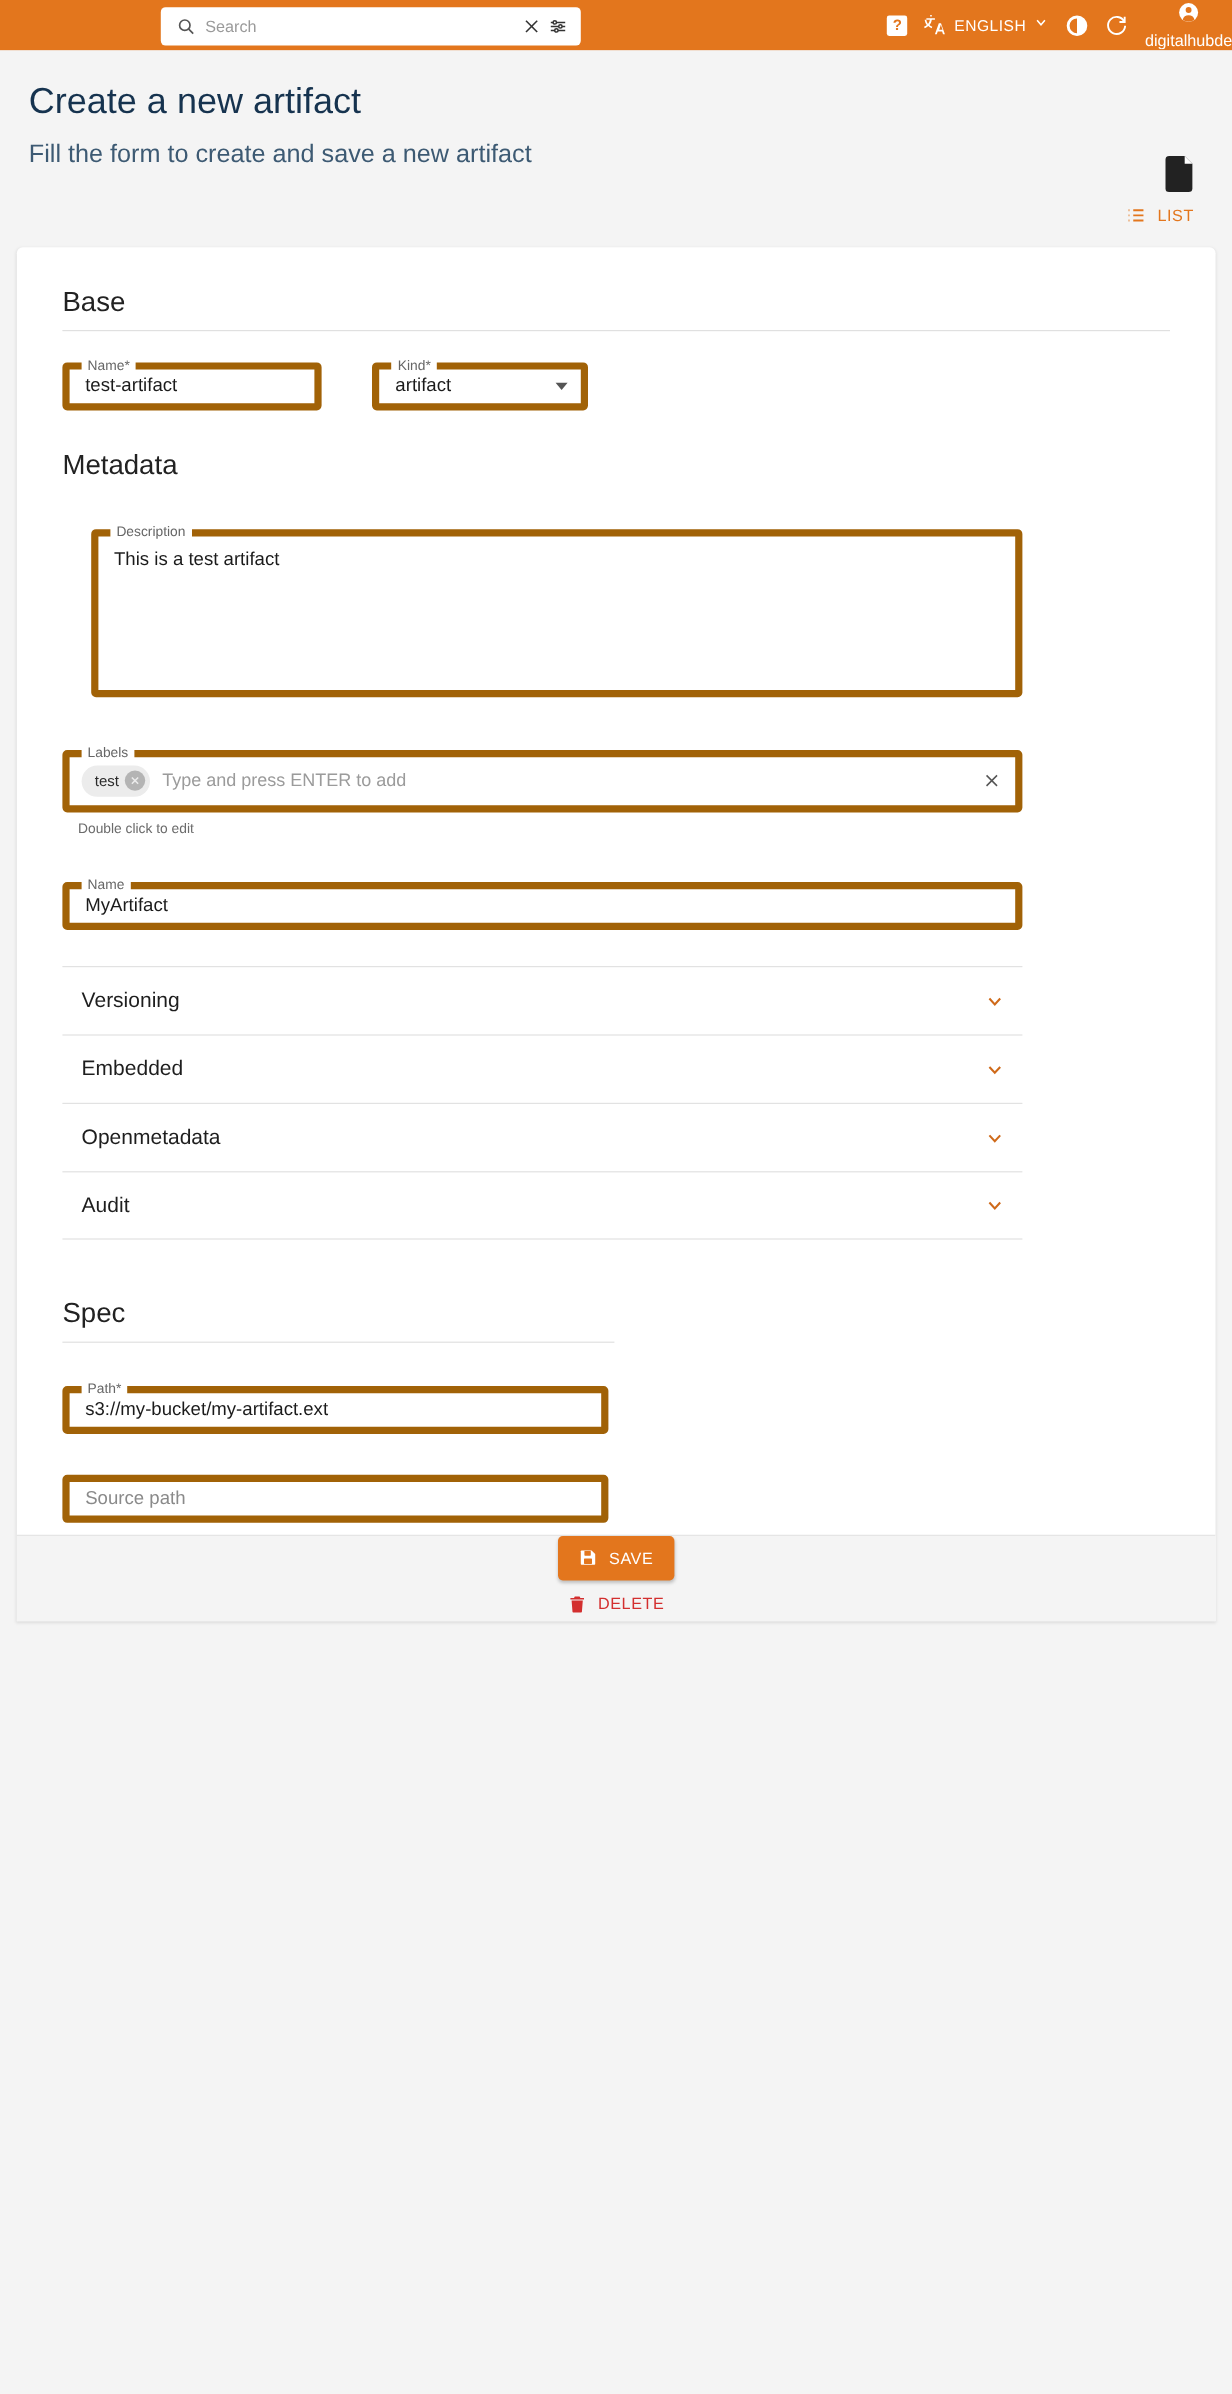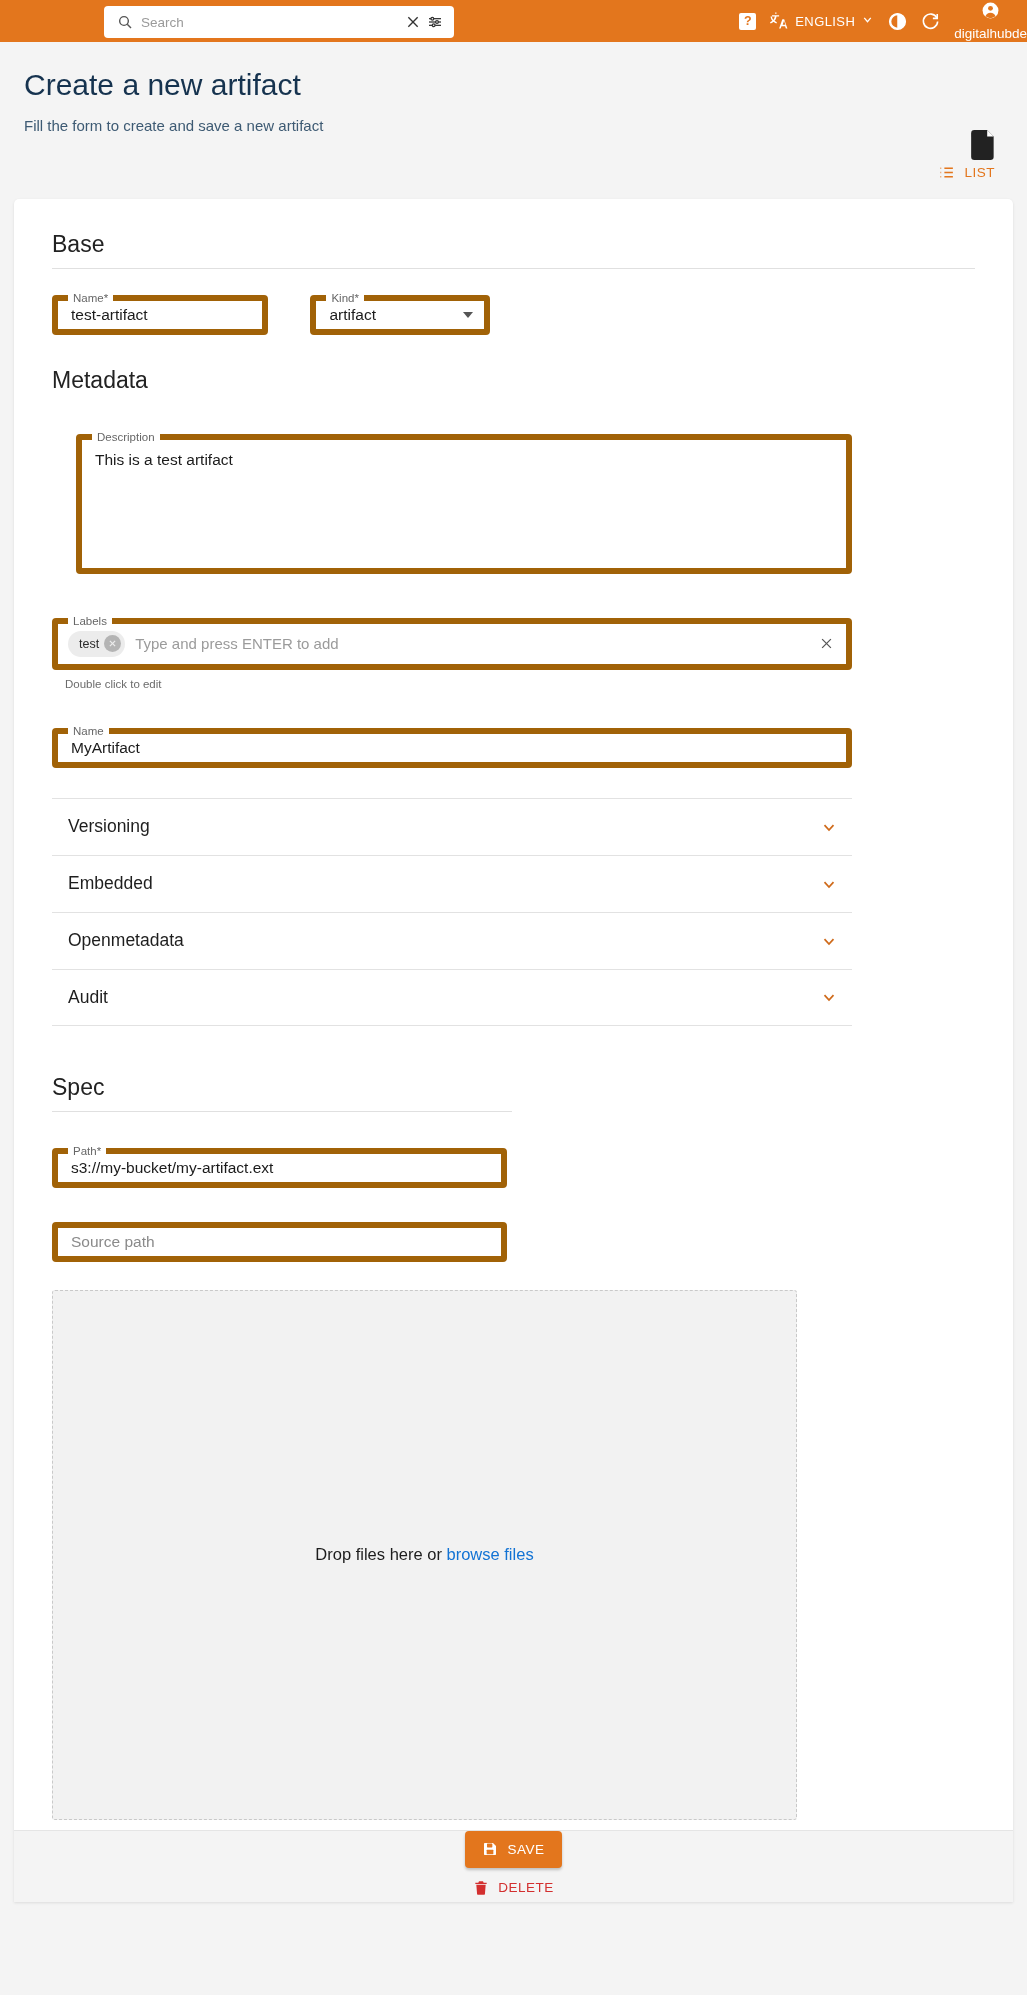--- a/index.html
+++ b/index.html
@@ -16,21 +16,21 @@
   .appbar {
     height: 42px;
     background: #e3761d;
     display: flex;
     align-items: center;
     position: relative;
     overflow: hidden;
   }
   .search-wrap {
     position: absolute;
-    left: 104px;
+    left: 134px;
     top: 6px;
     width: 350px;
     height: 30px;
     background: #ffffff;
     border-radius: 4px;
     display: flex;
     align-items: center;
     padding: 16px 9px;
   }
   .search-input {
@@ -89,21 +89,21 @@
     position: relative;
   }
   .page-title {
     font-size: 30px;
     color: #16334f;
     font-weight: normal;
     margin: 0;
     line-height: 1.15;
   }
   .page-subtitle {
-    font-size: 15px;
+    font-size: 21px;
     color: #3d5a73;
     margin: 14px 0 0 0;
   }
   .header-doc-icon {
     position: absolute;
     right: 30px;
     top: 88px;
     width: 26px; height: 30px;
     cursor: pointer;
   }
@@ -554,26 +554,20 @@
         <div class="field-value">s3://my-bucket/my-artifact.ext</div>
       </div>
     </div>
 
     <div class="field field-source">
       <div class="outline">
         <div class="field-value placeholder">Source path</div>
       </div>
     </div>
 
-    <div class="dropzone">
-      <div class="dz-text">
-        <span>Drop files here or</span>
-        <span class="dz-link">browse files</span>
-      </div>
-    </div>
 
   </div>
 
   <div class="actions">
     <button class="btn-save">
       <span>
         <svg class="ic16" viewBox="0 0 24 24" fill="#fff">
           <path d="M4 3h12.5L21 7.5V20a1 1 0 0 1-1 1H4a1 1 0 0 1-1-1V4a1 1 0 0 1 1-1z"></path>
           <rect x="7.5" y="3.6" width="8" height="6" rx="0.8" fill="#e3761d"></rect>
           <rect x="7" y="13" width="10" height="7" rx="0.8" fill="#e3761d"></rect>

